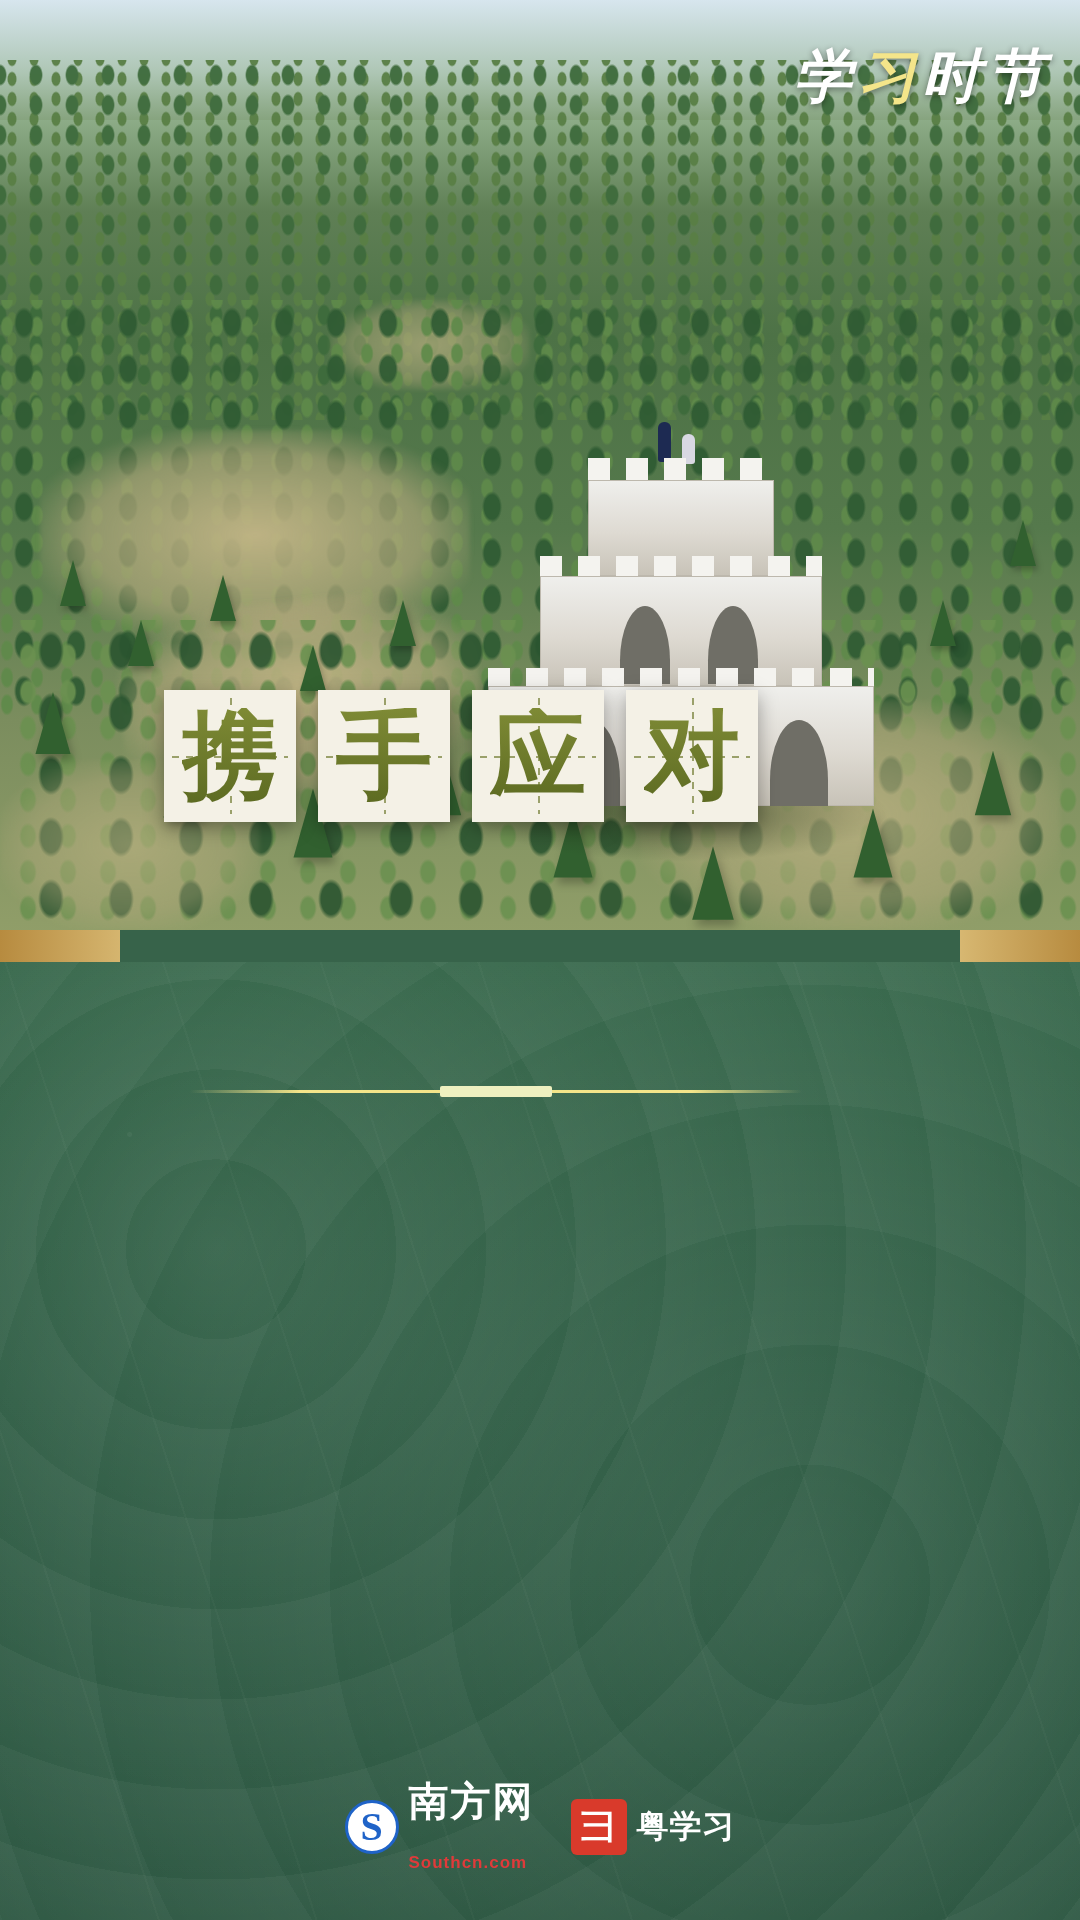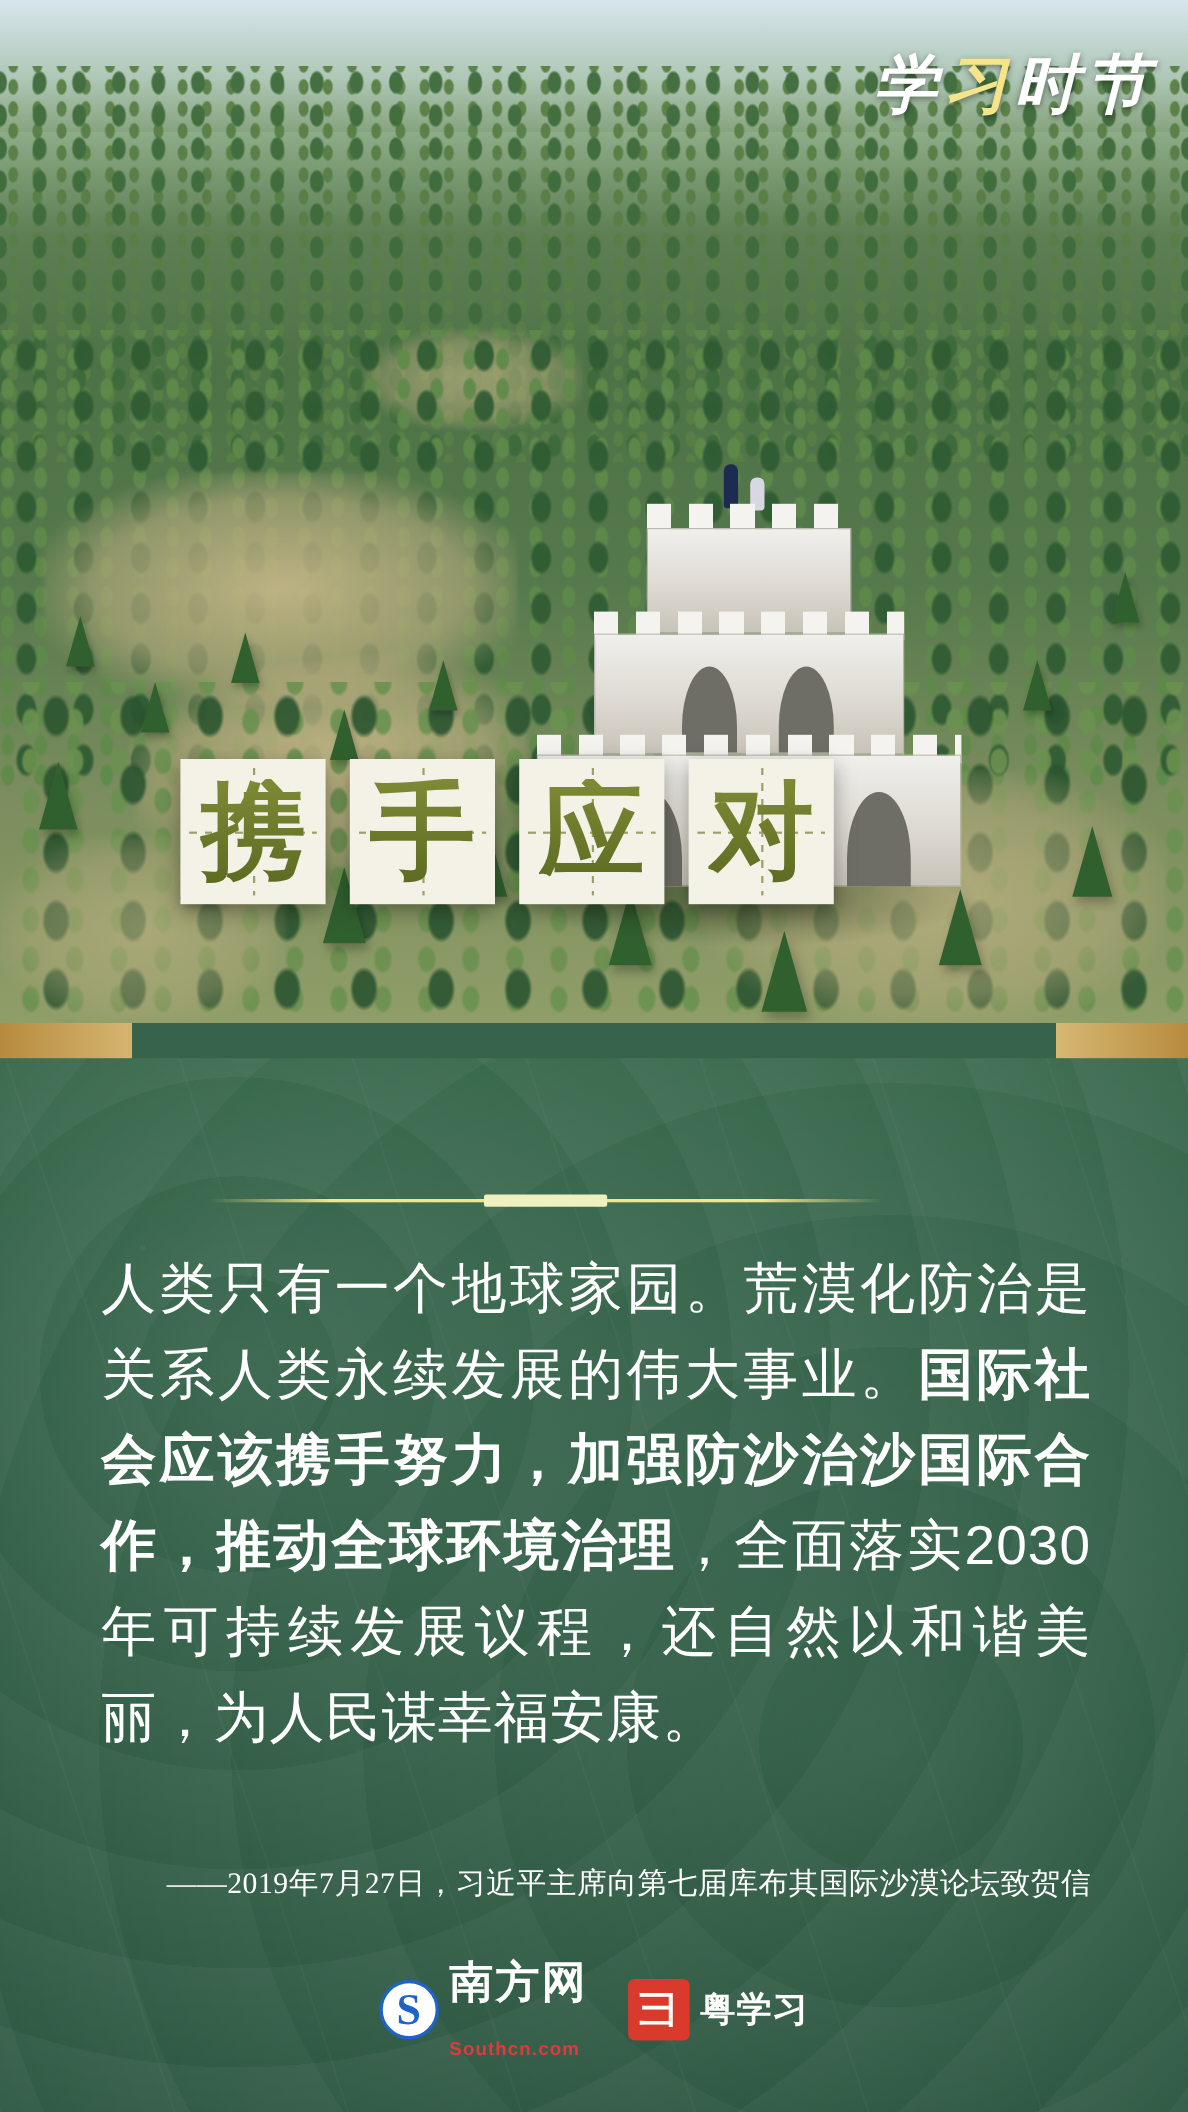--- a/index.html
+++ b/index.html
@@ -389,25 +389,21 @@
     </div>
     <div class="seal">
       <span>对</span>
     </div>
   </div>
 
   <div class="rule">
     <div class="nub"></div>
   </div>
 
-  <div class="quote">
-    <span>人类只有一个地球家园。荒漠化防治是关系人类永续发展的伟大事业。</span><b>国际社会应该携手努力，加强防沙治沙国际合作，推动全球环境治理</b><span>，全面落实2030年可持续发展议程，还自然以和谐美丽，为人民谋幸福安康。</span>
-  </div>
-
-  <div class="attrib">——2019年7月27日，习近平主席向第七届库布其国际沙漠论坛致贺信</div>
+
 
   <div class="footer">
     <div class="logo-southcn">
       <div class="mark">S</div>
       <div class="txt">
         <div class="cn">南方网</div>
         <div class="en">Southcn.com</div>
       </div>
     </div>
     <div class="logo-yuexuexi">

